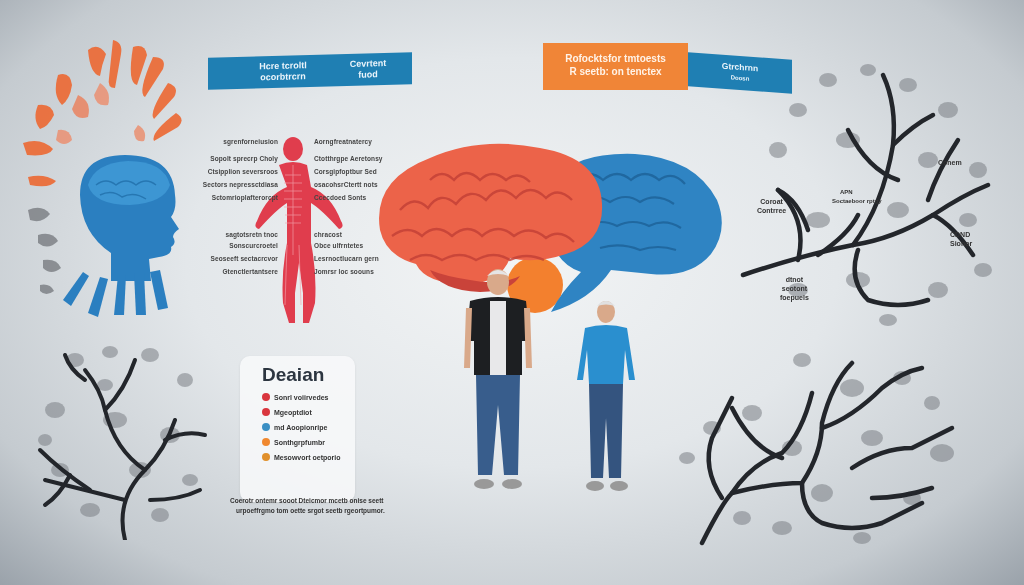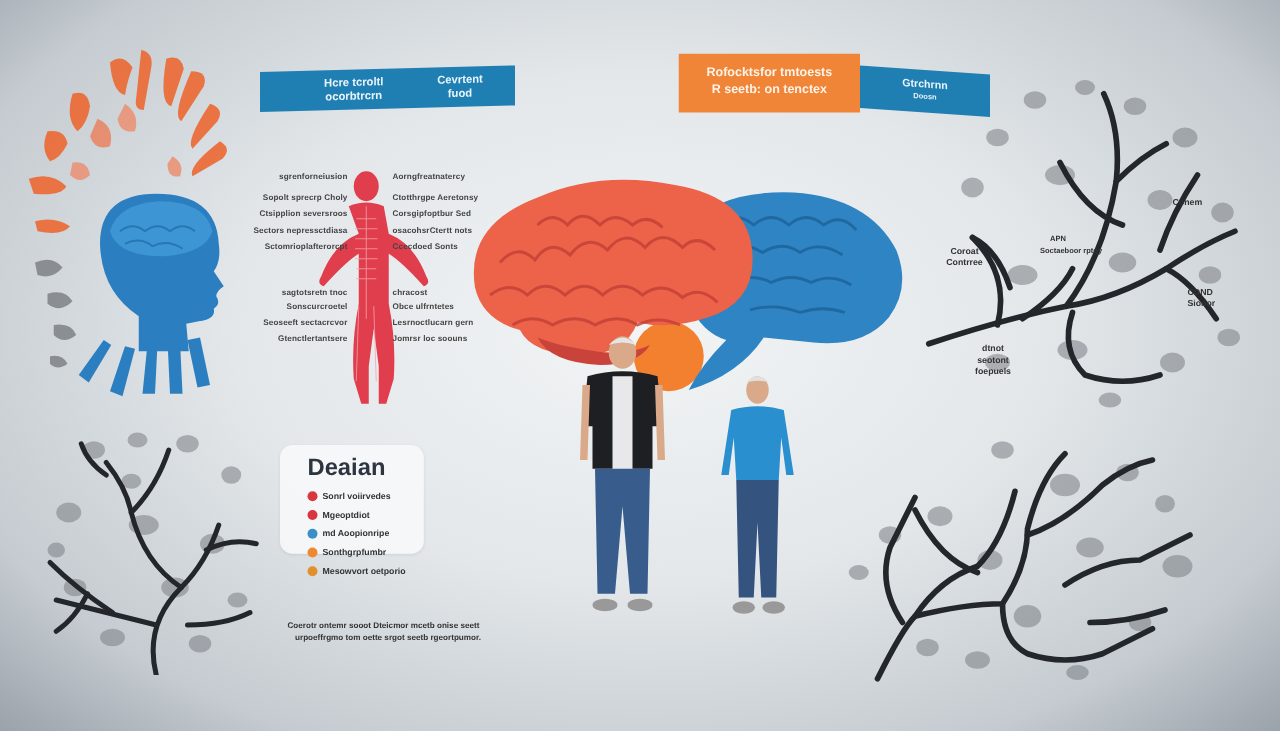--- a/index.html
+++ b/index.html
@@ -202,21 +202,21 @@
   <svg width="62" height="196" viewBox="0 0 62 196">
     <ellipse cx="31" cy="12" rx="9" ry="11" fill="#d9a98a"></ellipse>
     <path d="M22 6 q9 -10 18 0 q-9 -3 -18 0z" fill="#e0e0e0"></path>
     <path d="M10 28 q21 -6 42 0 l8 52 l-6 0 l-4 -30 l-2 34 l-34 0 l-2 -34 l-4 30 l-6 0z" fill="#2a8fcf"></path>
     <path d="M14 84 l34 0 l-2 94 l-12 0 l-3 -60 l-3 60 l-12 0z" fill="#34547f"></path>
     <ellipse cx="20" cy="186" rx="9" ry="5" fill="#999"></ellipse>
     <ellipse cx="44" cy="186" rx="9" ry="5" fill="#999"></ellipse>
   </svg>
 </div>
 
-<div class="abs legend-card" style="left:224px;top:356px;width:115px;height:87px;padding:8px 12px 0 22px;box-sizing:border-box;">
+<div class="abs legend-card" style="left:240px;top:356px;width:115px;height:146px;padding:8px 12px 0 22px;box-sizing:border-box;">
   <div class="legend-title">Deaian</div>
   <div class="legend-item">
     <span class="dot" style="background:#d9363e;"></span>
     <span class="legend-text">Sonrl voiirvedes</span>
   </div>
   <div class="legend-item">
     <span class="dot" style="background:#d9363e;"></span>
     <span class="legend-text">Mgeoptdiot</span>
   </div>
   <div class="legend-item">

